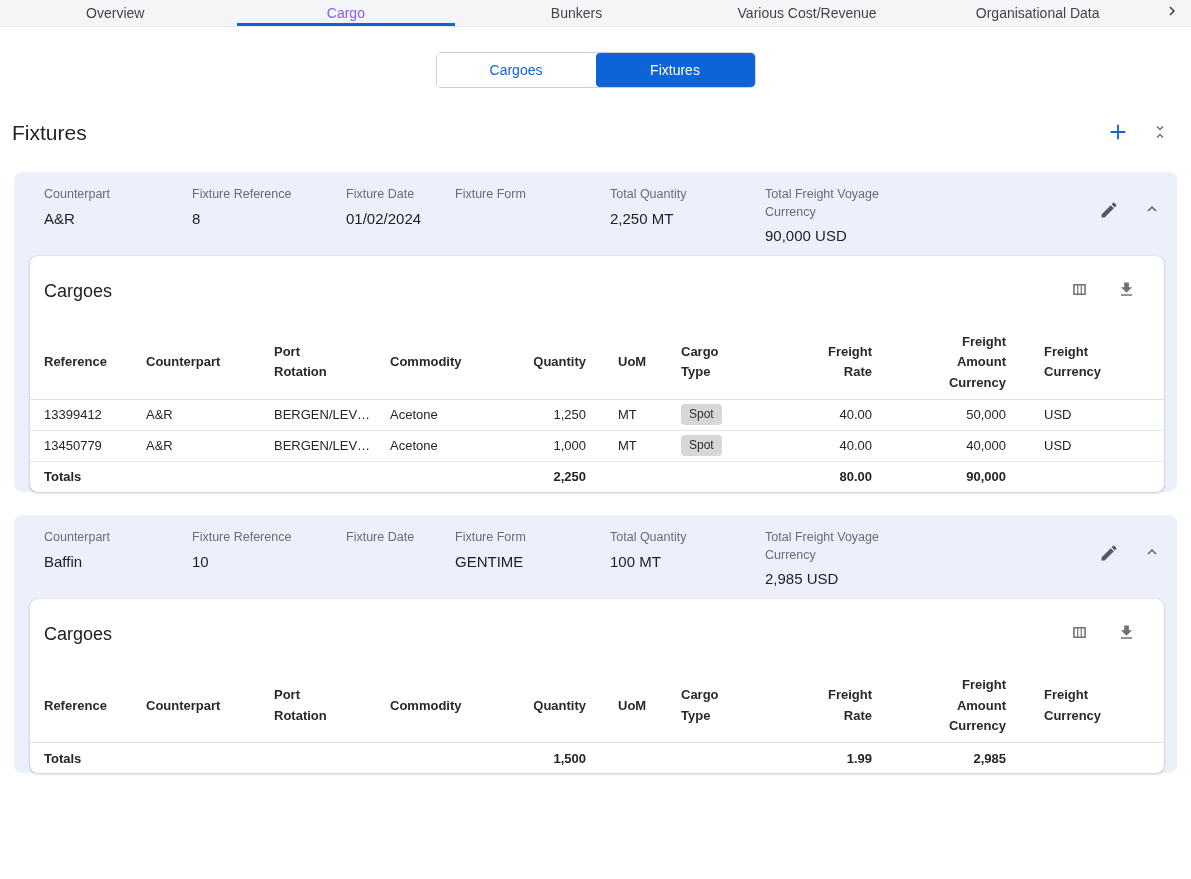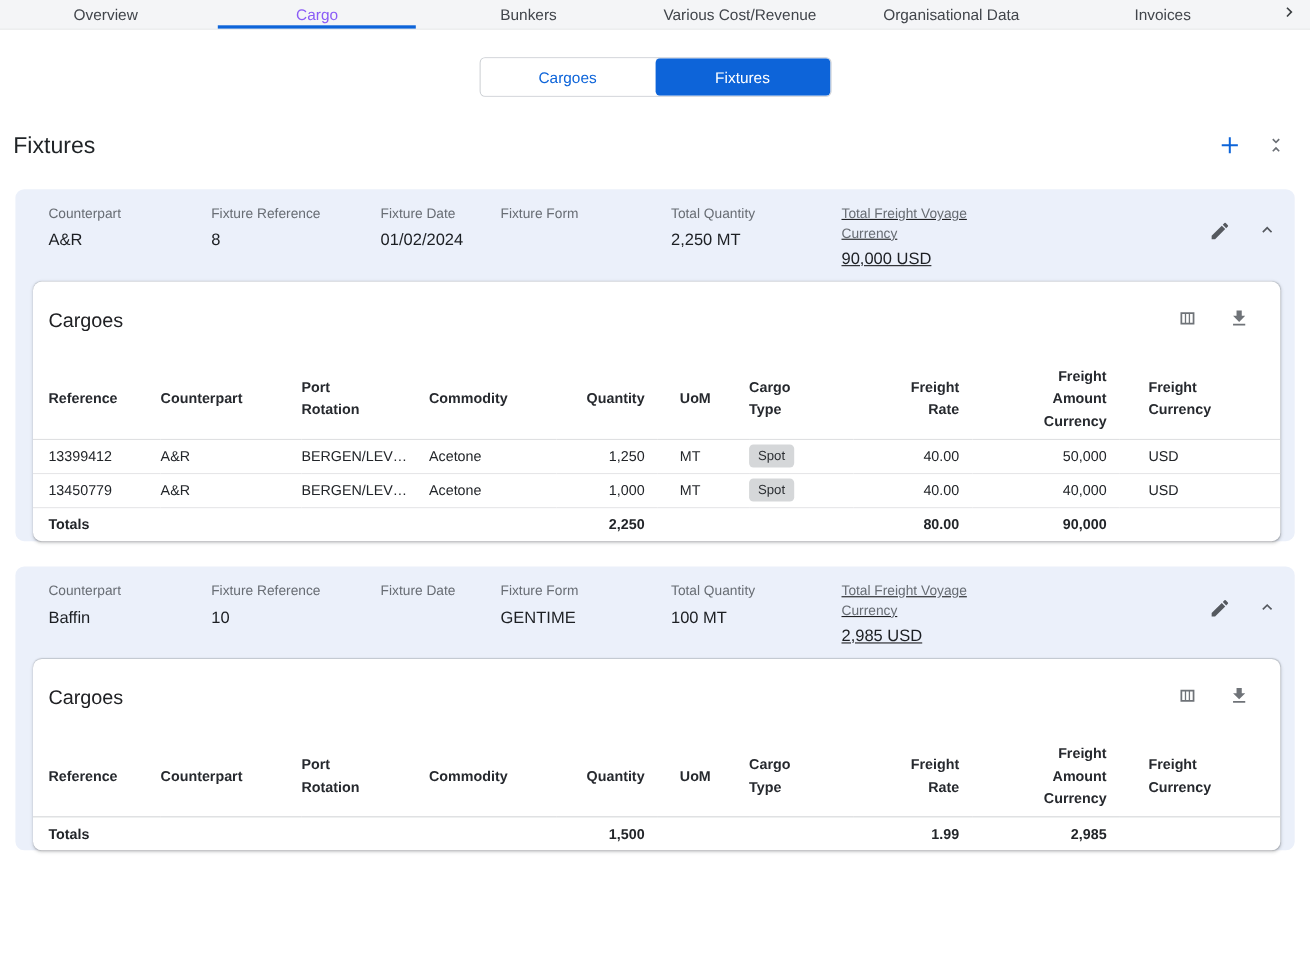--- a/index.html
+++ b/index.html
@@ -28,21 +28,21 @@
   .section-header { display:flex; align-items:center; padding:28px 20px 22px 12px; }
   .section-title { font-size:21px; font-weight:400; color:#1f2326; line-height:34px; }
   .section-icons { margin-left:auto; display:flex; align-items:center; gap:18px; }
   .icon-btn { background:none; border:none; padding:2px; margin:0; cursor:pointer; display:flex; align-items:center; }
 
   
   .fixture-card { margin:0 14px 23px 14px; background:#ebf0fa; border-radius:8px; }
   .fixture-header { display:flex; padding:14px 14px 10px 30px; }
   .f-field { padding-right:10px; }
   .f-field.fw1 { width:148px; } .f-field.fw2 { width:154px; } .f-field.fw3 { width:109px; }
-  .f-field.fw4 { width:155px; } .f-field.fw5 { width:155px; } .f-field.fw6 { width:170px;text-decoration:underline; }
+  .f-field.fw4 { width:155px; } .f-field.fw5 { width:155px; } .f-field.fw6 { width:170px; }
   .f-label { font-size:12.5px; color:#686d74; line-height:1.4; }
   .f-value { font-size:15px; color:#1c1f23; margin-top:5px; line-height:1.35; min-height:19px; }
   .fh-icons { margin-left:auto; display:flex; gap:20px; align-items:flex-start; padding-top:12px; }
 
   
   .inner-card { background:#ffffff; border-radius:8px; margin:0 13px 13px 16px;
     box-shadow:0 1px 3px rgba(60,64,67,.28), 0 0 1px rgba(60,64,67,.2); overflow:hidden; }
   .inner-title-row { display:flex; align-items:center; padding:22px 26px 22px 14px; }
   .inner-title { font-size:18px; font-weight:400; color:#202124; }
   .table-icons { margin-left:auto; display:flex; gap:24px; align-items:center; }
@@ -69,21 +69,20 @@
 </style>
 </head>
 <body>
 
 <nav class="topnav">
   <div class="nav-tab">Overview</div>
   <div class="nav-tab active">Cargo</div>
   <div class="nav-tab">Bunkers</div>
   <div class="nav-tab">Various Cost/Revenue</div>
   <div class="nav-tab">Organisational Data</div>
-  <div class="nav-tab">Invoices</div>
   <div class="nav-overflow">
     <span>
       <svg width="18" height="18" viewBox="0 0 24 24">
           <path d="M10 6L8.59 7.41 13.17 12l-4.58 4.59L10 18l6-6z" fill="#3c4043"></path>
         </svg>
     </span>
   </div>
 </nav>
 
 <div class="toggle-row">

